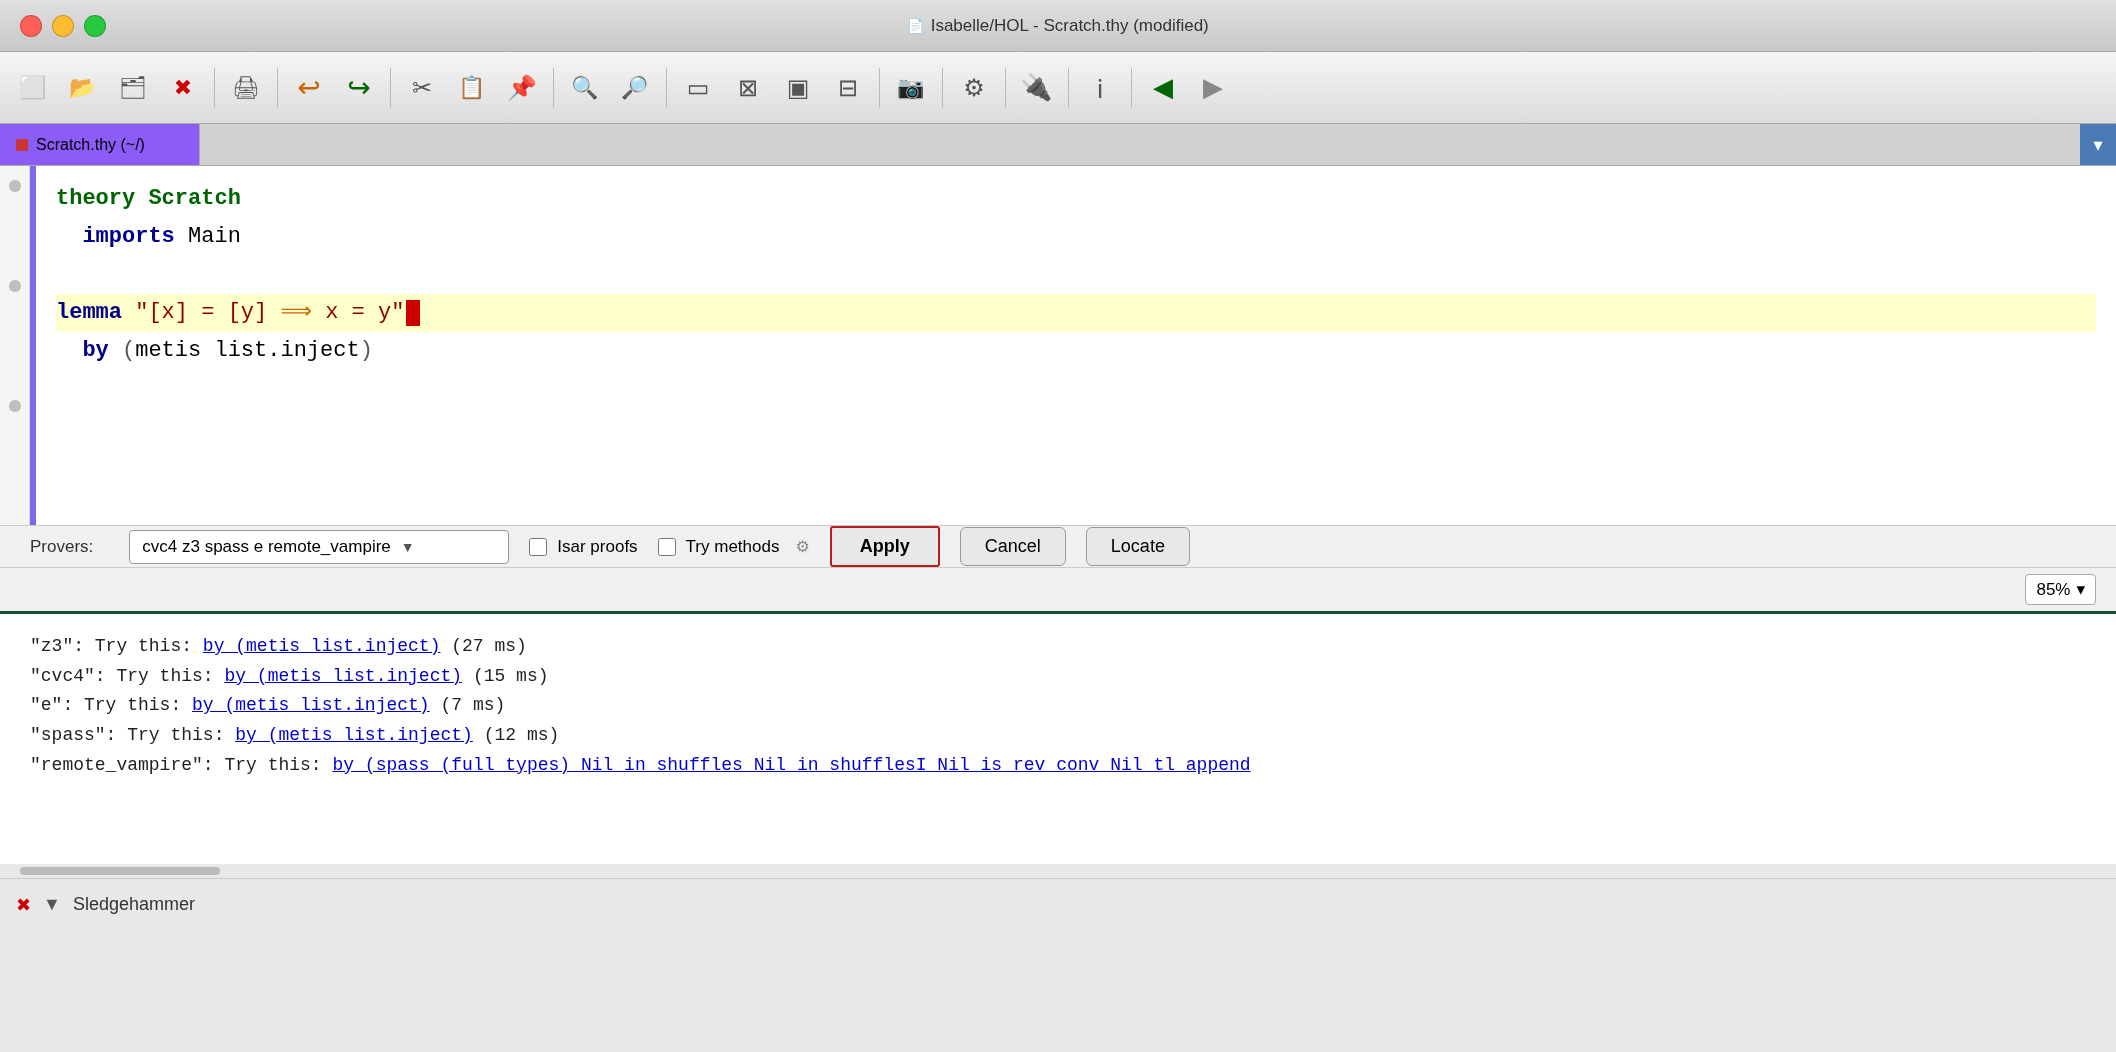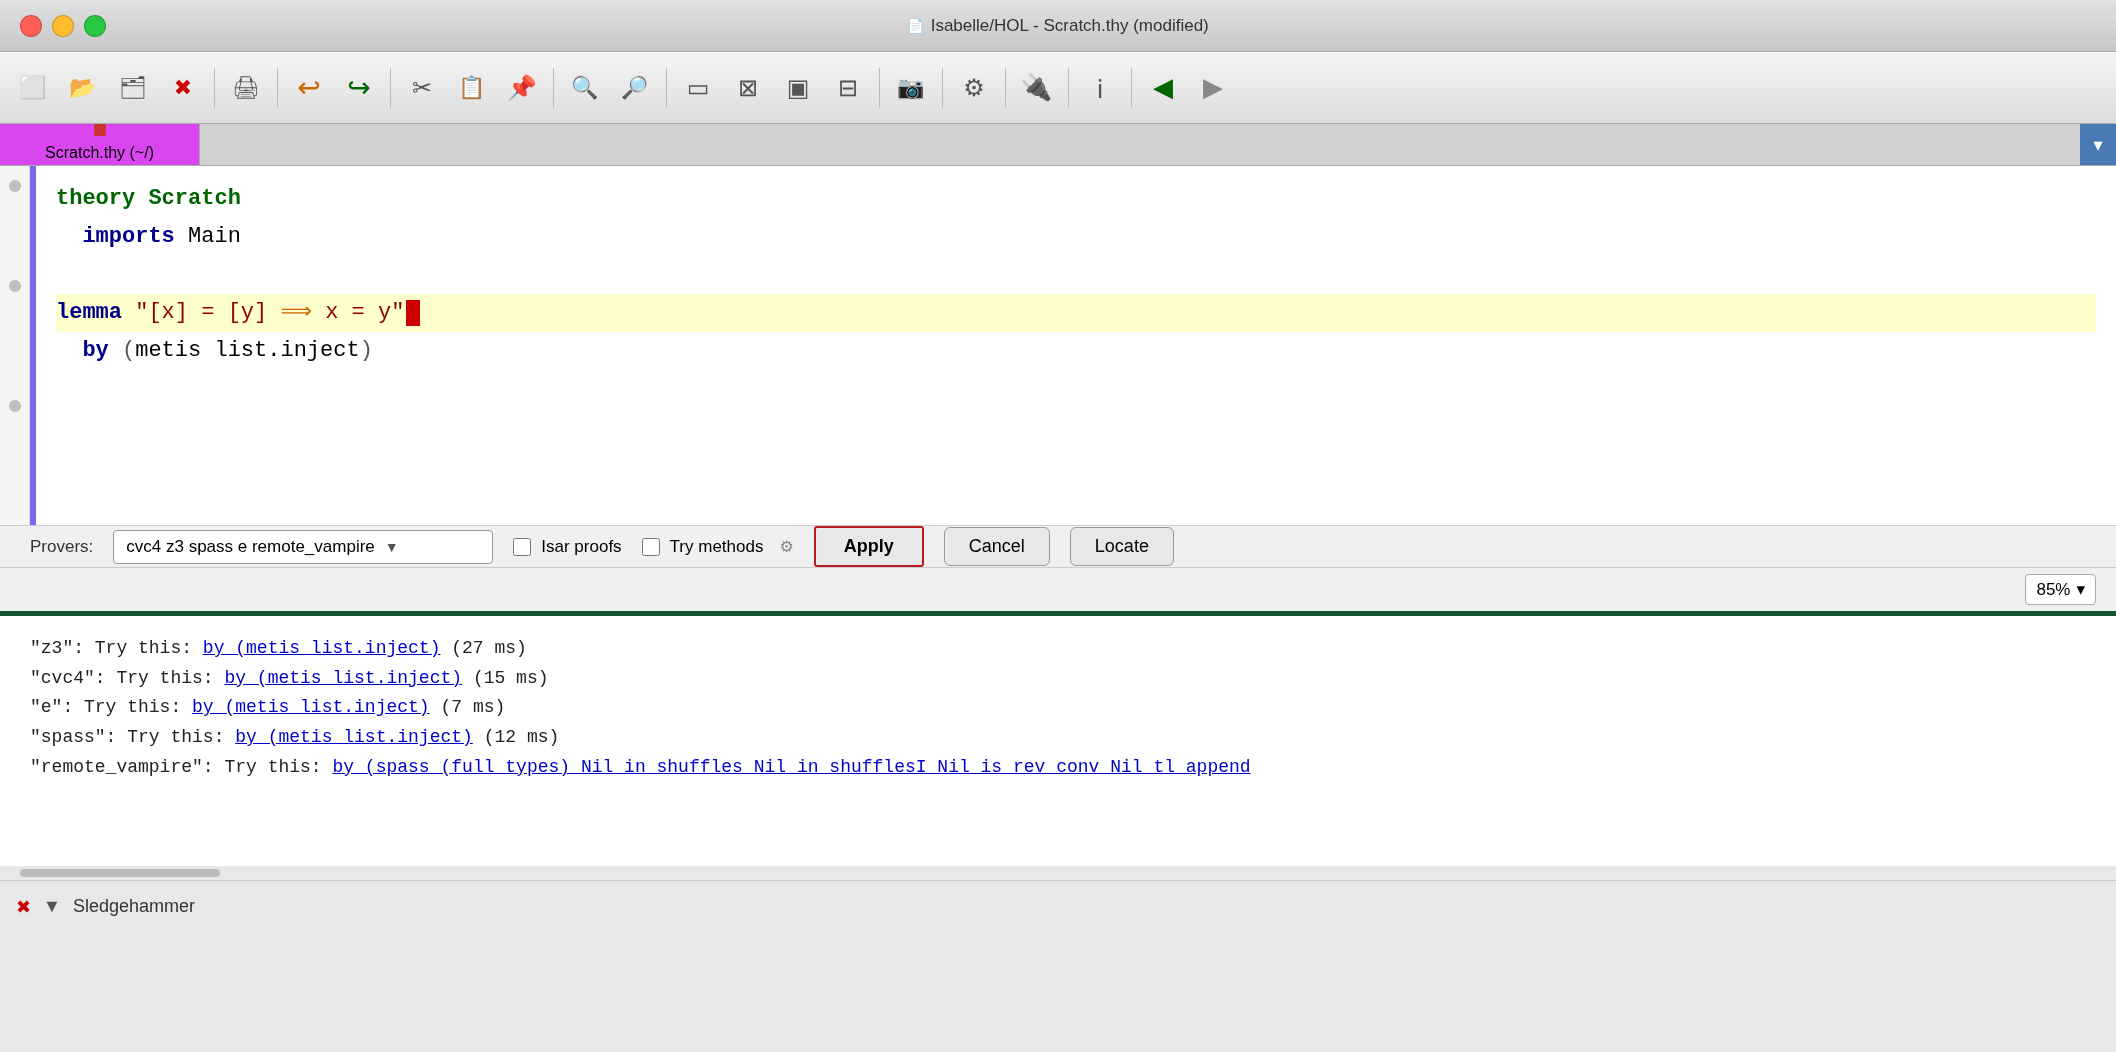--- a/index.html
+++ b/index.html
@@ -69,26 +69,25 @@
       background: #d0d0d0;
       border-bottom: 1px solid #aaa;
       display: flex;
       align-items: stretch;
     }
     .tab {
       display: flex;
       align-items: center;
       padding: 0 16px;
       gap: 8px;
-      background: #d946ef;
+      background: #8b5cf6;
       border-right: 1px solid #aaa;
       font-size: 16px;
       cursor: pointer;
       min-width: 200px;
-      flex-direction: column;
     }
     .tab-dot { width: 12px; height: 12px; background: #cc3333; border-radius: 2px; flex-shrink: 0; }
     .tab-expand {
       margin-left: auto;
       width: 36px;
       background: #4a7ab5;
       border: none;
       cursor: pointer;
       display: flex; align-items: center; justify-content: center;
       color: white;
@@ -170,20 +169,21 @@
       display: flex;
       align-items: center;
       background: #fff;
       border: 1px solid #999;
       border-radius: 4px;
       padding: 6px 12px;
       min-width: 380px;
       font-size: 17px;
       cursor: pointer;
       gap: 10px;
+      margin-left: 16px;
     }
     .provers-select .arrow { color: #555; font-size: 14px; }
     .checkbox-group {
       display: flex;
       align-items: center;
       gap: 10px;
       font-size: 17px;
     }
     .checkbox-group input[type=checkbox] { width: 18px; height: 18px; }
     .spinner { font-size: 16px; color: #888; margin-left: 6px; }
@@ -205,21 +205,21 @@
       cursor: pointer;
     }
 
     
     .output-topbar {
       display: flex;
       justify-content: flex-end;
       align-items: flex-start;
       padding: 6px 20px;
       background: #f0f0f0;
-      border-bottom: 5px solid #14532d;
+      border-bottom: 3px solid #14532d;
       gap: 8px;
     }
     .zoom-select {
       display: flex;
       align-items: center;
       border: 1px solid #aaa;
       border-radius: 4px;
       background: #fff;
       padding: 4px 10px;
       font-size: 17px;

